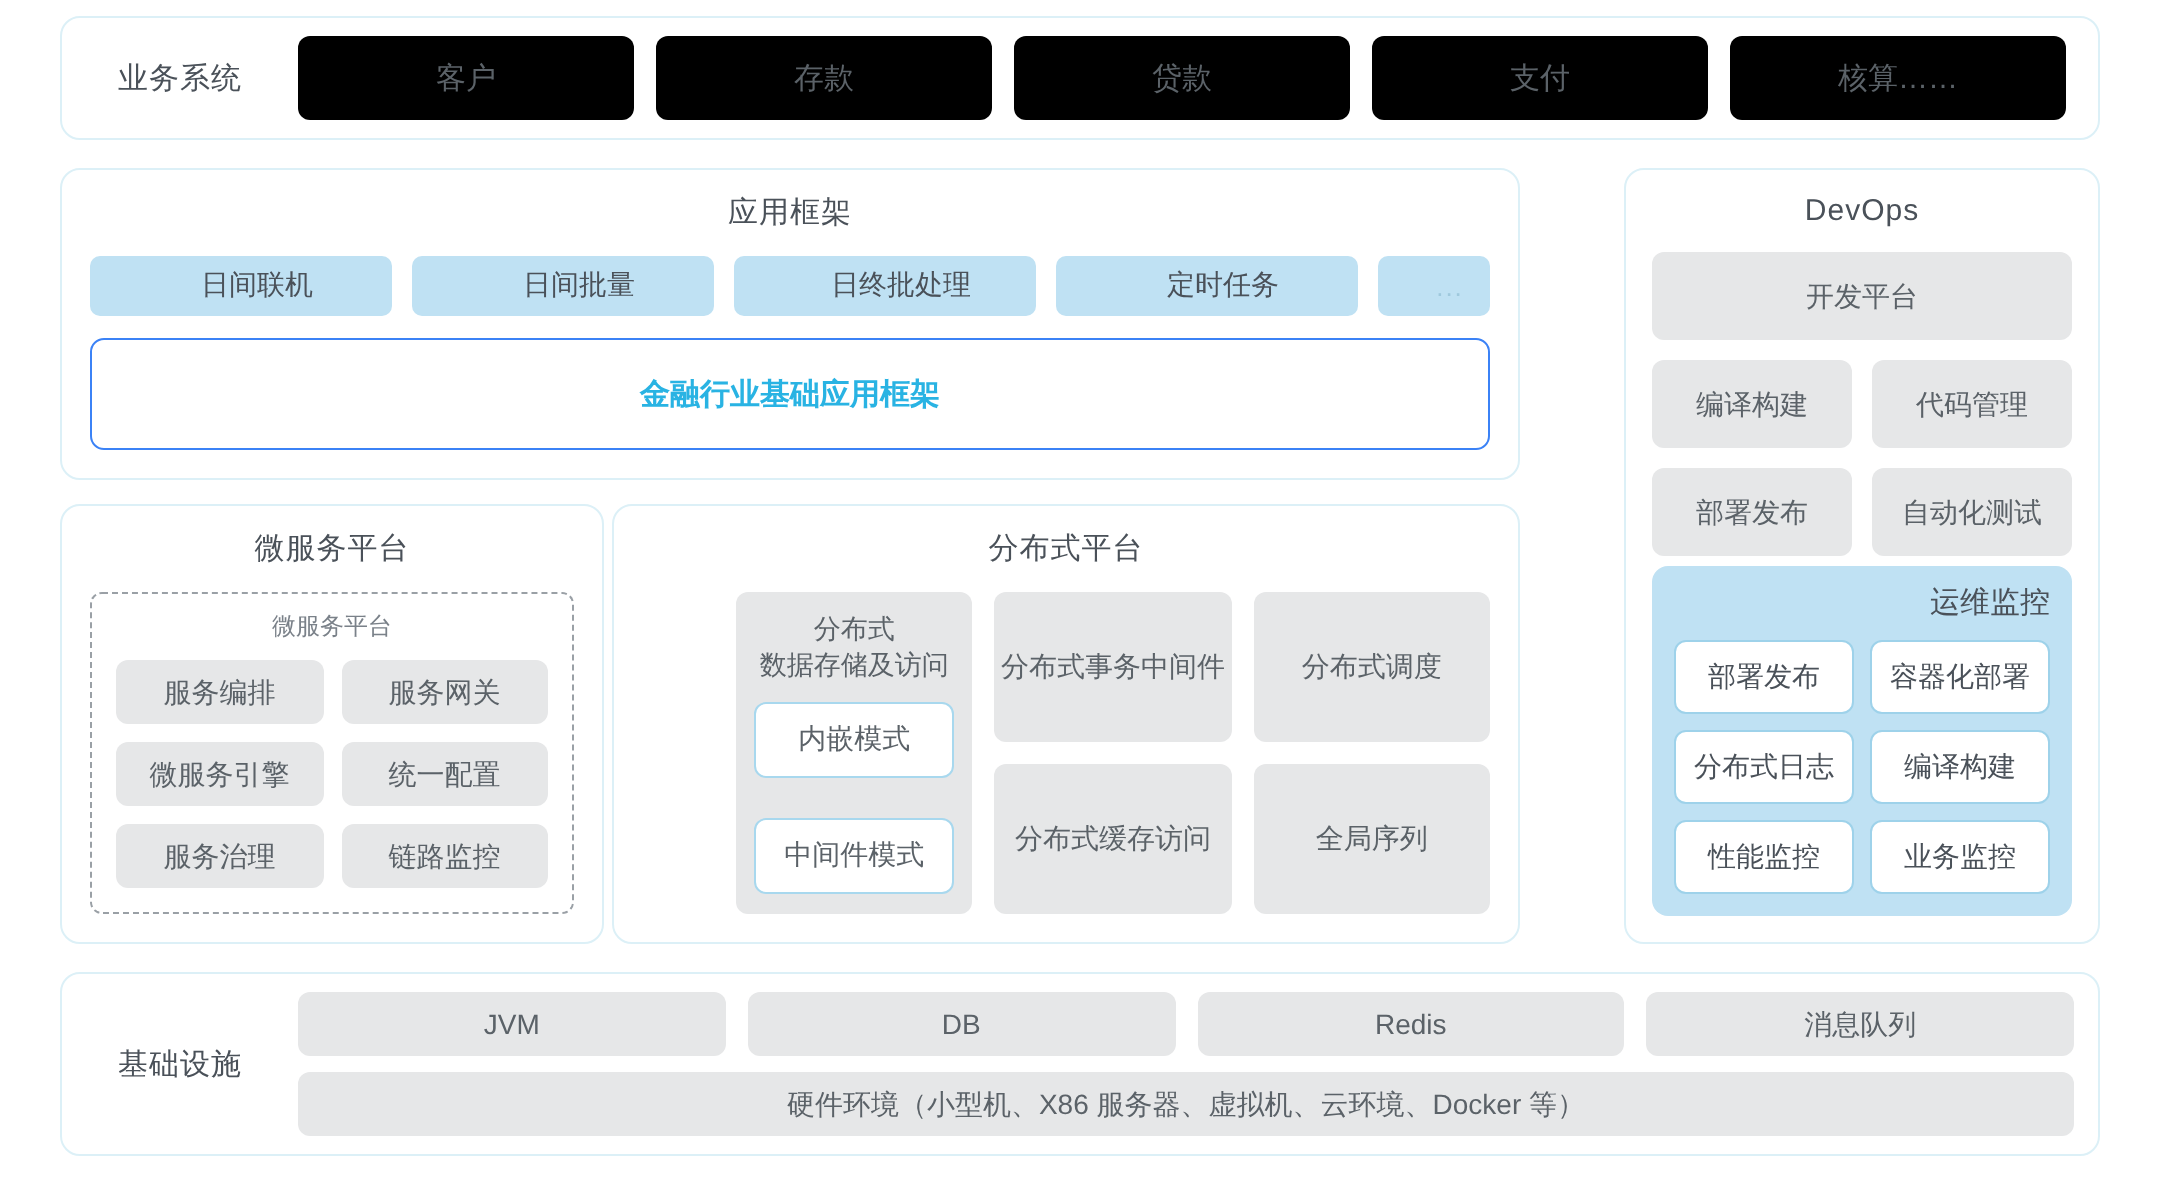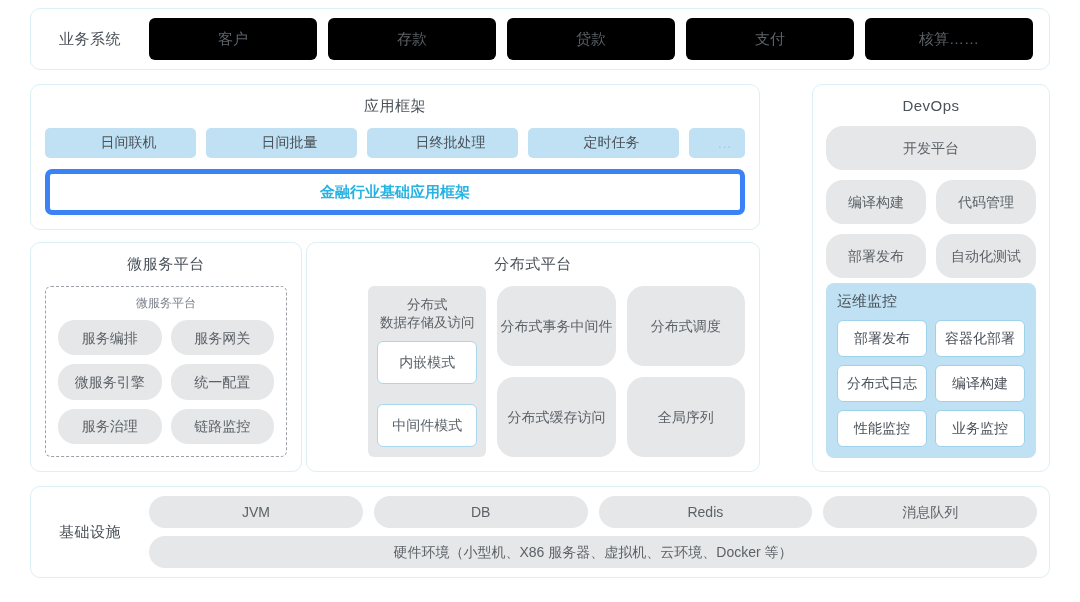--- a/index.html
+++ b/index.html
@@ -55,39 +55,39 @@
   .pill {
     height: 30px; border-radius: 5px;
     background: #bfe1f3;
     display: flex; align-items: center; justify-content: center;
     font-size: 14px; color: #4a5159;
     flex: 1;
     padding-left: 16px;
   }
   .pill.small { flex: 0 0 56px; color: #9fc9dd; letter-spacing: 1px; font-size: 13px; }
   .fw-bar {
-    height: 46px; border: 5px solid #3b82f6; border-radius: 7px;
+    height: 56px; border: 1px solid #3b82f6; border-radius: 7px;
     display: flex; align-items: center; justify-content: center;
     font-size: 15px; color: #29b3e3; font-weight: 700;
   }
 
   
   .lower { display: flex; gap: 4px; flex: 1; min-height: 0; }
   .ms-panel { flex: 0 0 272px; padding: 12px 14px 14px 14px; display: flex; flex-direction: column; }
   .dist-panel { flex: 1 1 auto; padding: 12px 14px 14px 14px; display: flex; flex-direction: column; min-width: 0; }
 
   .ms-inner {
     border: 1px dashed #9aa0a6; border-radius: 6px;
     flex: 1; padding: 8px 12px 12px 12px;
     display: flex; flex-direction: column;
   }
   .ms-inner-title { text-align: center; font-size: 12px; color: #7a8189; margin-bottom: 8px; }
   .grid2 { display: grid; grid-template-columns: 1fr 1fr; gap: 9px; flex: 1; }
   .card {
-    background: #e6e7e8; border-radius: 17px;
+    background: #e6e7e8; border-radius: 6px;
     display: flex; align-items: center; justify-content: center;
     font-size: 14px; color: #5b6268; text-align: center; line-height: 1.3;
   }
 
   
   .dist-grid { display: flex; gap: 11px; flex: 1; min-height: 0; padding-left: 47px; }
   .dist-col-left { flex: 1; display: flex; }
   .dist-store {
     background: #e6e7e8; border-radius: 6px;
     flex: 1; padding: 10px 9px 10px 9px;
@@ -109,21 +109,21 @@
   
   .devops { padding: 12px 13px 13px 13px; display: flex; flex-direction: column; height: 100%; }
   .dev-wide { height: 44px; margin-bottom: 10px; }
   .dev-grid { display: grid; grid-template-columns: 1fr 1fr; gap: 10px; margin-bottom: 5px; }
   .dev-grid .card { height: 44px; }
   .ops-box {
     background: #bfe1f3; border-radius: 8px;
     flex: 1; padding: 9px 11px 11px 11px;
     display: flex; flex-direction: column;
   }
-  .ops-title { text-align: left; font-size: 15px; color: #4a5159; margin-bottom: 9px; }
+  .ops-title { text-align: right; font-size: 15px; color: #4a5159; margin-bottom: 9px; }
   .ops-grid { display: grid; grid-template-columns: 1fr 1fr; gap: 8px; flex: 1; }
   .ops-card {
     background: #ffffff; border: 1px solid #9ed2ea; border-radius: 6px;
     display: flex; align-items: center; justify-content: center;
     font-size: 14px; color: #4a5159;
   }
 
   
   .infra {
     display: flex; align-items: center;

